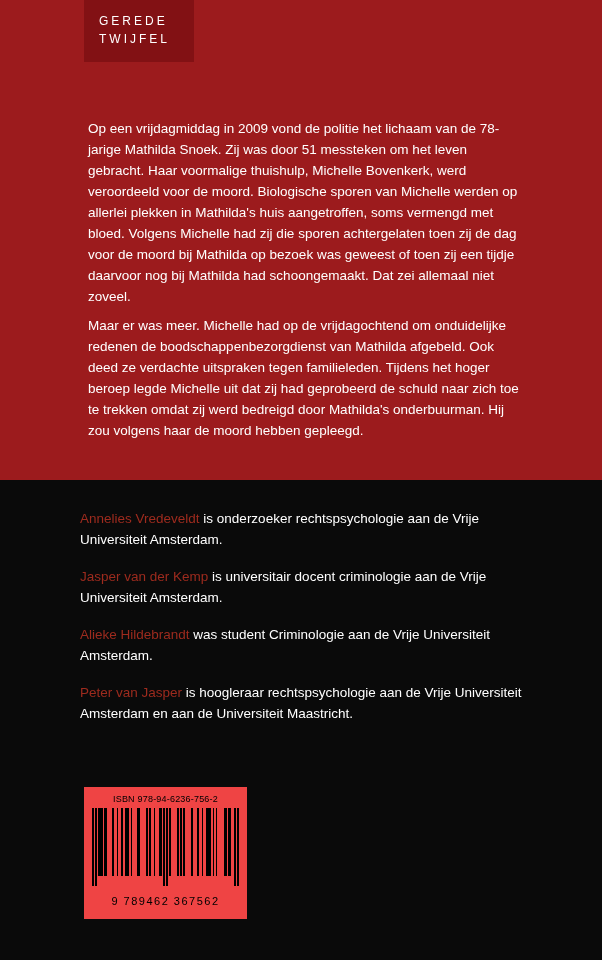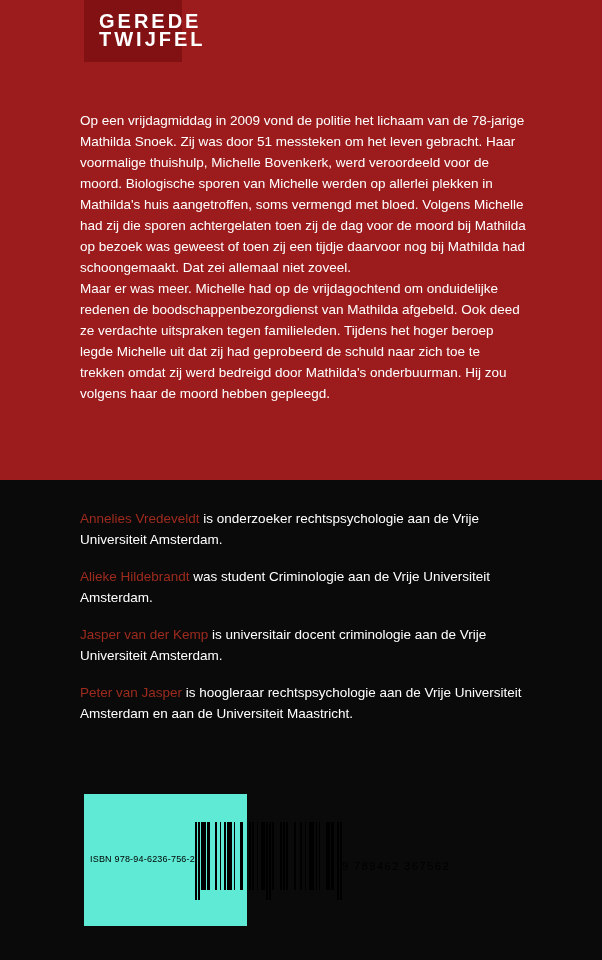--- a/index.html
+++ b/index.html
@@ -13,48 +13,48 @@
   .cover{
     width:602px;height:960px;margin:0 auto;position:relative;
     font-family:"Liberation Sans", sans-serif;
     display:flex;flex-direction:column;overflow:hidden;
   }
   .red-section{
     background:var(--cover-red);
     height:480px;flex:none;position:relative;
   }
   .series-badge{
-    position:absolute;top:0;left:84px;width:98px;height:62px;
+    position:absolute;top:0;left:84px;width:110px;height:62px;
     background:var(--badge-red);
     color:var(--text-white);
-    font-weight:bold;font-size:20px;letter-spacing:3px;line-height:18px;
+    font-weight:normal;font-size:12px;letter-spacing:3px;line-height:18px;
     padding:12px 0 0 15px;box-sizing:border-box;
   }
   .blurb{
     position:absolute;top:110px;left:80px;width:448px;
     color:var(--text-white);
     font-size:13.5px;line-height:21px;
   }
-  .blurb p{margin:0;}
+  .blurb p{margin:8px;}
   .black-section{
     background:var(--black);flex:1;position:relative;
     color:var(--text-white);
     padding-left:40px;
   }
   .authors{
     position:absolute;top:28px;left:80px;width:452px;
     font-size:13.5px;line-height:21px;
   }
   .author-entry{margin:0 0 16px 0;}
   .author-name{color:var(--author-red);}
   .barcode-box{
-    position:absolute;left:84px;top:314px;width:163px;height:132px;
-    background:#5eead4;color:#000;
+    position:absolute;left:84px;top:307px;width:163px;height:132px;
+    background:#ef4444;color:#000;
     box-sizing:border-box;padding:7px 6px 5px 6px;
-    display:flex;flex-direction:row;align-items:center;
+    display:flex;flex-direction:column;align-items:center;
   }
   .isbn-label{
     font-size:9px;letter-spacing:0.2px;white-space:nowrap;margin-bottom:4px;
   }
   .barcode-bars{
     display:flex;align-items:flex-start;height:78px;flex:none;
   }
   .module{width:1.55px;height:68px;flex:none;background:transparent;}
   .module.black{background:#000;}
   .module.tall{height:78px;}
@@ -74,22 +74,22 @@
     </div>
     <div class="blurb">
       <p>Op een vrijdagmiddag in 2009 vond de politie het lichaam van de 78-jarige Mathilda Snoek. Zij was door 51 messteken om het leven gebracht. Haar voormalige thuishulp, Michelle Bovenkerk, werd veroordeeld voor de moord. Biologische sporen van Michelle werden op allerlei plekken in Mathilda's huis aangetroffen, soms vermengd met bloed. Volgens Michelle had zij die sporen achtergelaten toen zij de dag voor de moord bij Mathilda op bezoek was geweest of toen zij een tijdje daarvoor nog bij Mathilda had schoongemaakt. Dat zei allemaal niet zoveel.</p>
       <p>Maar er was meer. Michelle had op de vrijdagochtend om onduidelijke redenen de boodschappenbezorgdienst van Mathilda afgebeld. Ook deed ze verdachte uitspraken tegen familieleden. Tijdens het hoger beroep legde Michelle uit dat zij had geprobeerd de schuld naar zich toe te trekken omdat zij werd bedreigd door Mathilda's onderbuurman. Hij zou volgens haar de moord hebben gepleegd.</p>
     </div>
   </div>
 
   <div class="black-section">
     <div class="authors">
       <p class="author-entry"><span class="author-name">Annelies Vredeveldt</span> <span>is onderzoeker rechtspsychologie aan de Vrije Universiteit Amsterdam.</span></p>
+      <p class="author-entry"><span class="author-name">Jasper van der Kemp</span> <span>is universitair docent criminologie aan de Vrije Universiteit Amsterdam.</span></p>
       <p class="author-entry"><span class="author-name">Alieke Hildebrandt</span> <span>was student Criminologie aan de Vrije Universiteit Amsterdam.</span></p>
-      <p class="author-entry"><span class="author-name">Jasper van der Kemp</span> <span>is universitair docent criminologie aan de Vrije Universiteit Amsterdam.</span></p>
       <p class="author-entry"><span class="author-name">Peter van Jasper</span> <span>is hoogleraar rechtspsychologie aan de Vrije Universiteit Amsterdam en aan de Universiteit Maastricht.</span></p>
     </div>
 
     <div class="barcode-box">
       <div class="isbn-label">ISBN 978-94-6236-756-2</div>
       <div class="barcode-bars">
           <div class="module black tall"></div>
           <div class="module tall"></div>
           <div class="module black tall"></div>
           <div class="module"></div>

